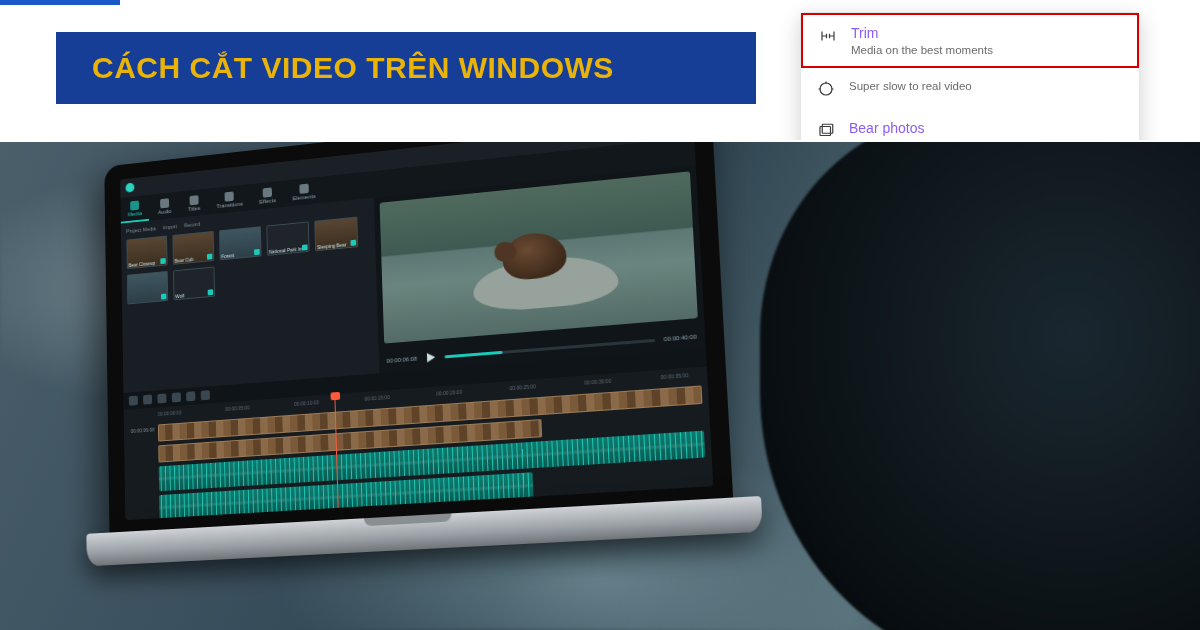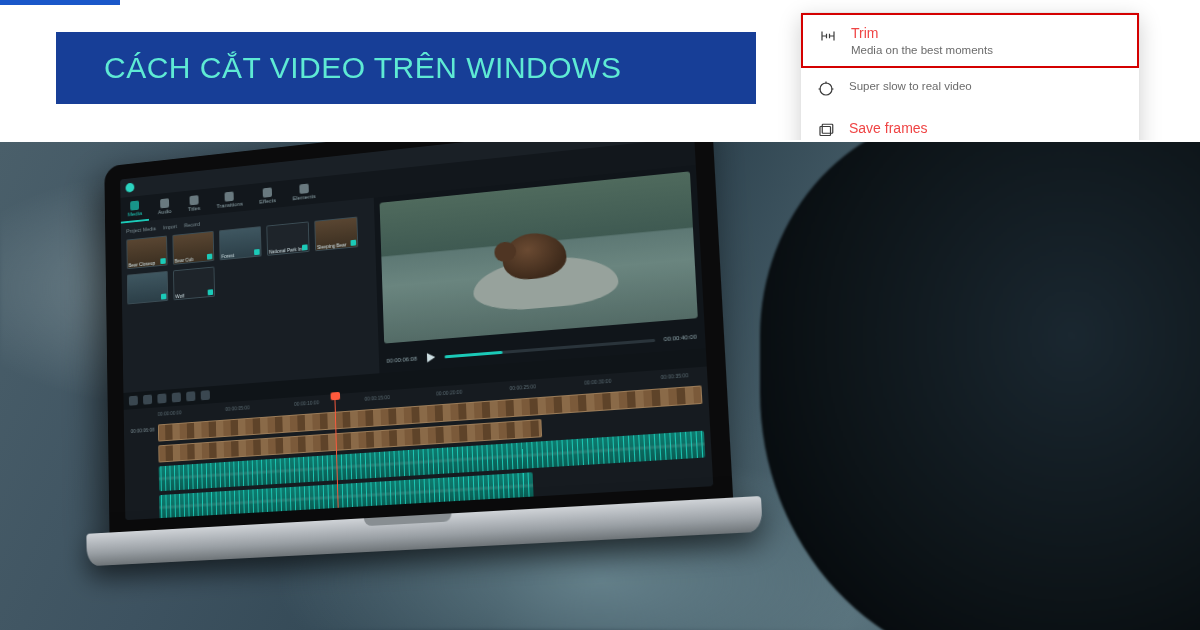--- a/index.html
+++ b/index.html
@@ -8,37 +8,37 @@
   .page { width: 1200px; height: 630px; position: relative; }
 
   
   .top-accent { position: absolute; top: 0; left: 0; width: 120px; height: 5px; background: #1a57c9; }
 
   
   .title-banner {
     position: absolute; left: 56px; top: 32px; width: 700px; height: 72px;
     background: #173e97; display: flex; align-items: center; padding-left: 36px;
   }
-  .title-banner-text { color: #5eead4; font-weight: 400; font-size: 30px; letter-spacing: .5px; margin-left: 12px; }
+  .title-banner-text { color: #eab308; font-weight: 700; font-size: 30px; letter-spacing: .5px; }
 
   
   .context-menu {
     position: absolute; right: 60px; top: 12px; width: 340px;
     background: #fff; border: 1px solid #e6e6e6; border-radius: 4px;
     box-shadow: 0 6px 22px rgba(0,0,0,.18);
     font-size: 13px;
   }
   .context-item {
     display: flex; align-items: flex-start; gap: 12px;
     padding: 10px 14px; cursor: pointer;
   }
   .ci-icon { width: 22px; height: 22px; display: flex; align-items: center; justify-content: center; color: #3b3b3b; flex-shrink: 0; }
   .ci-icon svg { width: 18px; height: 18px; }
   .ci-text { flex: 1; }
-  .ci-title { font-size: 14px; color: #ef4444; font-weight: 400; line-height: 1.2; }
+  .ci-title { font-size: 14px; color: #8b5cf6; font-weight: 400; line-height: 1.2; }
   .ci-sub { font-size: 11.5px; color: #6b6b6b; margin-top: 2px; }
   .highlight-box { border: 2px solid #d40000; }
   .new-badge {
     background: #0a6ed1; color: #fff; font-size: 10px; font-weight: 700;
     padding: 2px 8px; border-radius: 10px; letter-spacing: .5px; align-self: center;
   }
 
   
   .hero {
     position: absolute; left: 0; top: 140px; width: 1200px; height: 490px;
@@ -188,21 +188,21 @@
     </div>
 
     <div class="context-item">
       <span class="ci-icon">
         <svg viewBox="0 0 24 24" fill="none" stroke="currentColor" stroke-width="1.6">
             <rect x="4" y="6" width="14" height="12" rx="1"></rect>
             <rect x="7" y="3" width="14" height="12" rx="1"></rect>
           </svg>
       </span>
       <div class="ci-text">
-        <div class="ci-title">Save frames</div>
+        <div class="ci-title">Bear photos</div>
         <div class="ci-sub">Save frames from video</div>
       </div>
     </div>
 
     <div class="context-item">
       <span class="ci-icon">
         <svg viewBox="0 0 24 24" fill="none" stroke="currentColor" stroke-width="1.6">
             <path d="M4 18c4-1 5-6 9-6 2 0 3 1 3 2 0 3-6 1-6 4 0 1 2 2 6 0"></path>
             <path d="M18 4l2 2-3 3-2-2z"></path>
           </svg>

